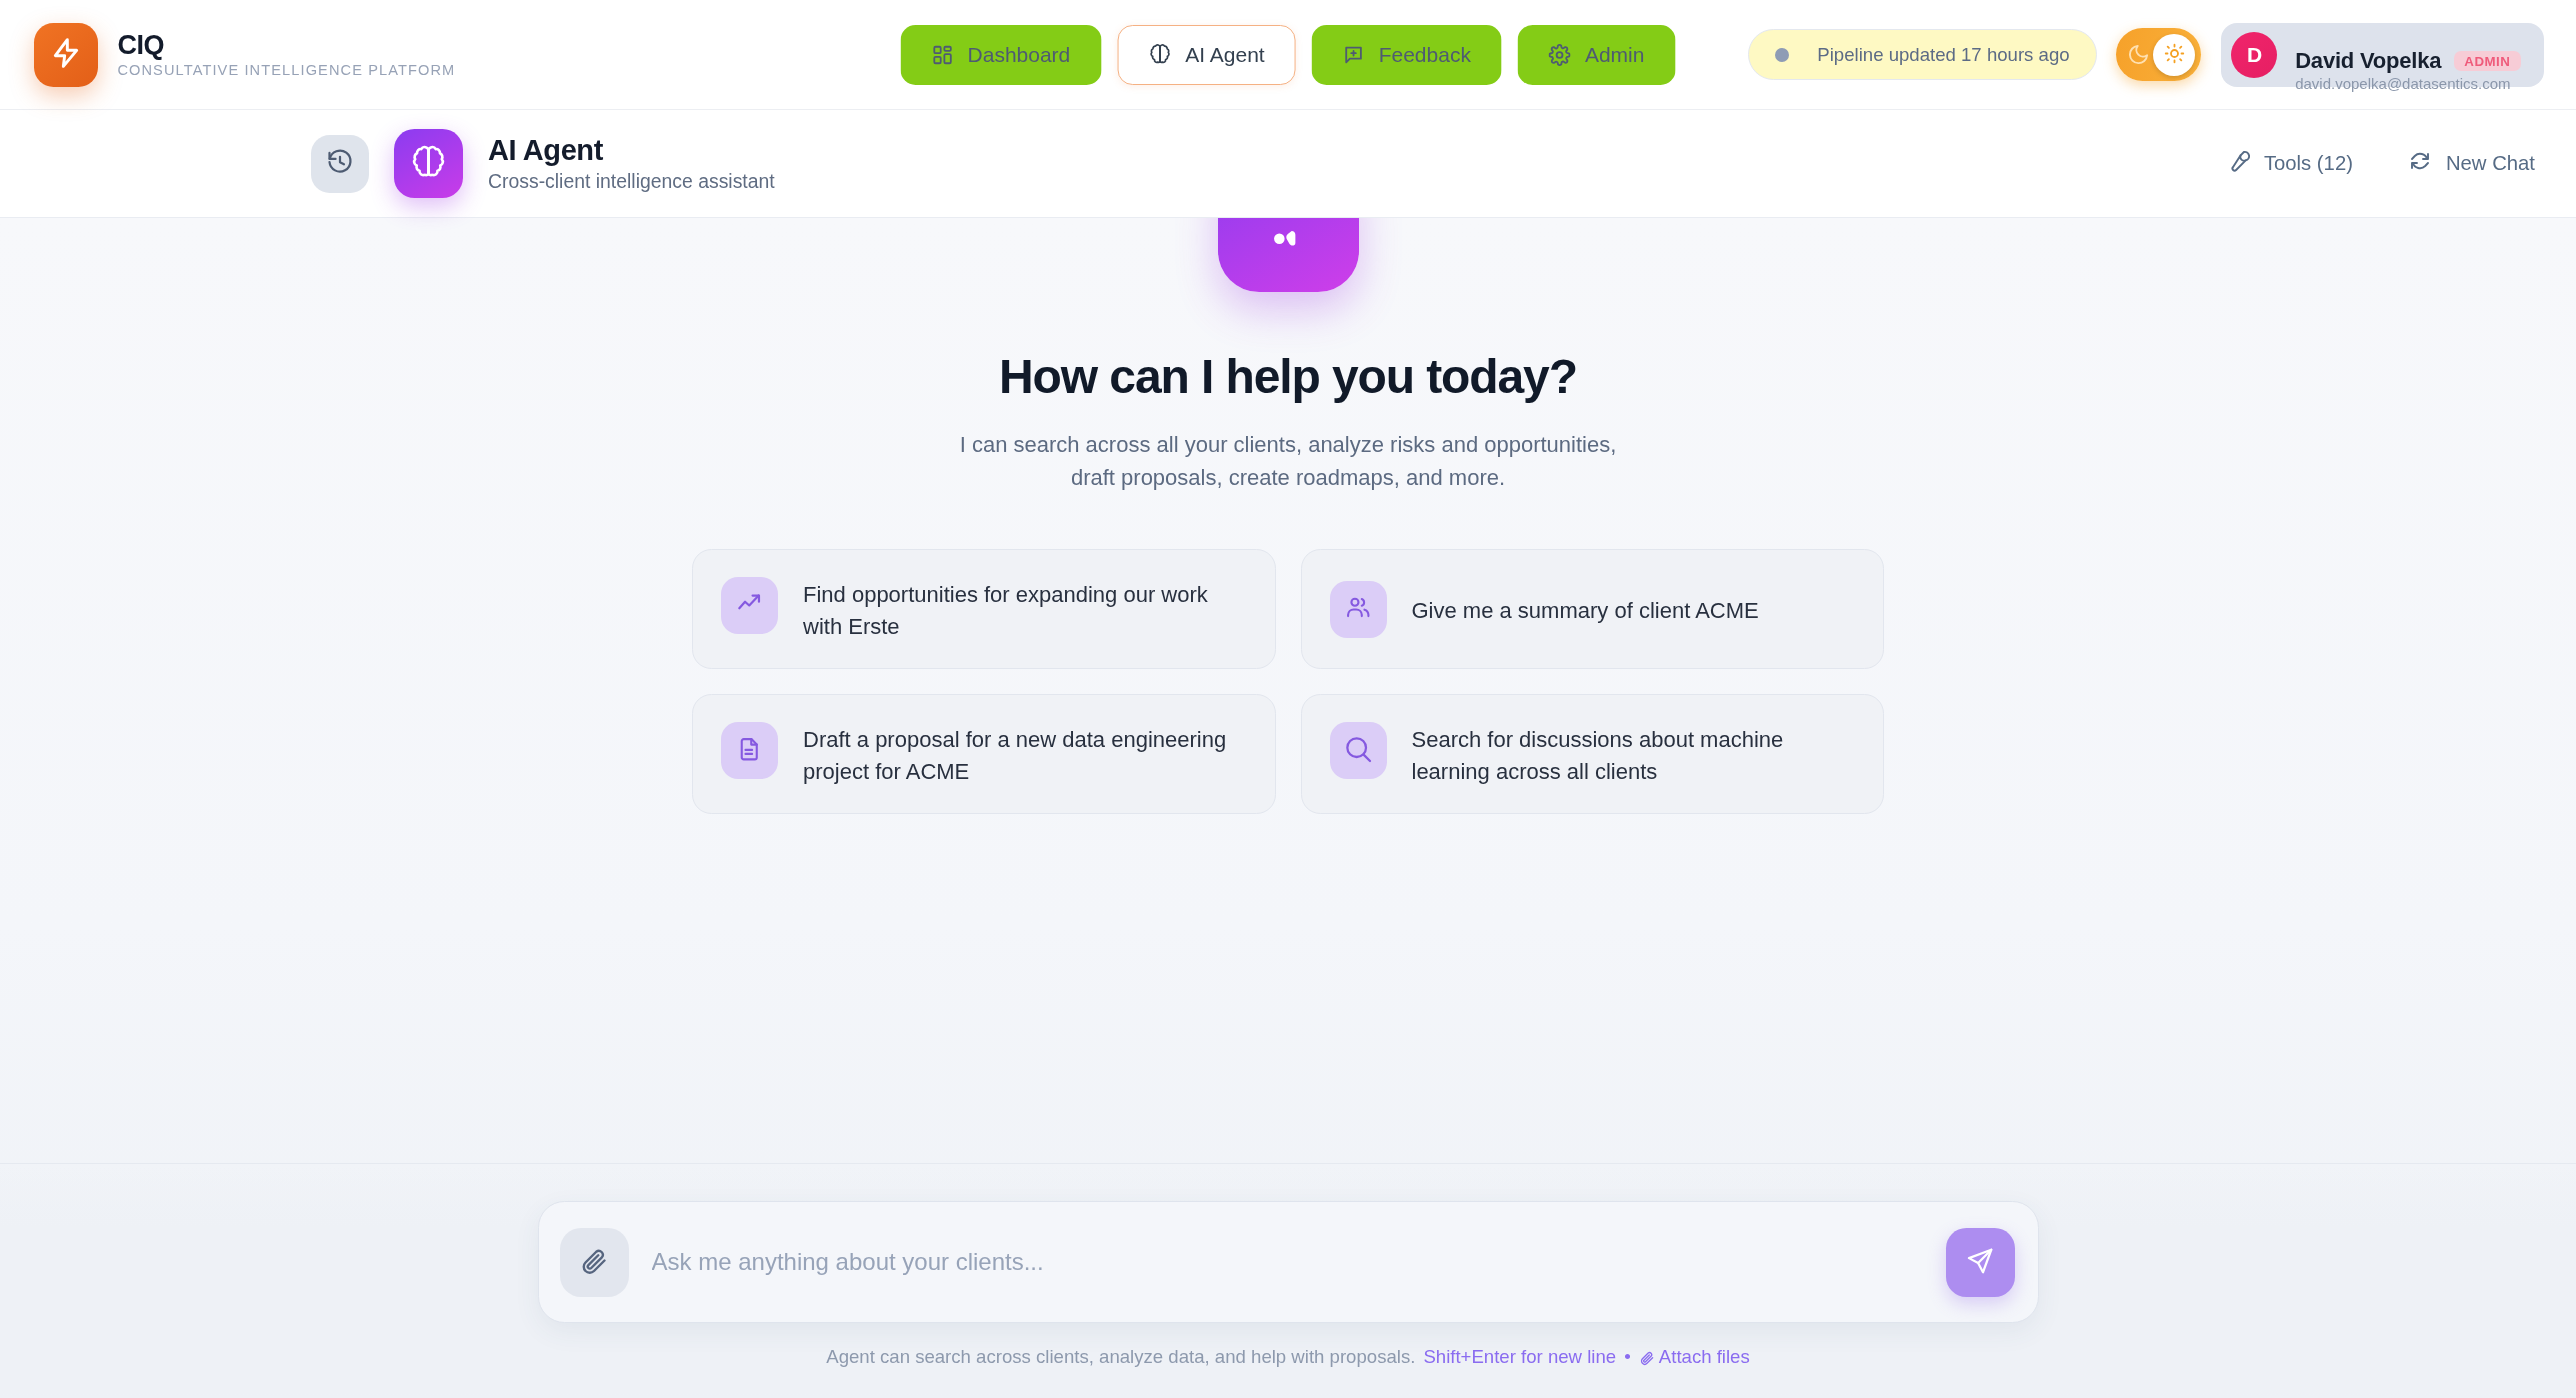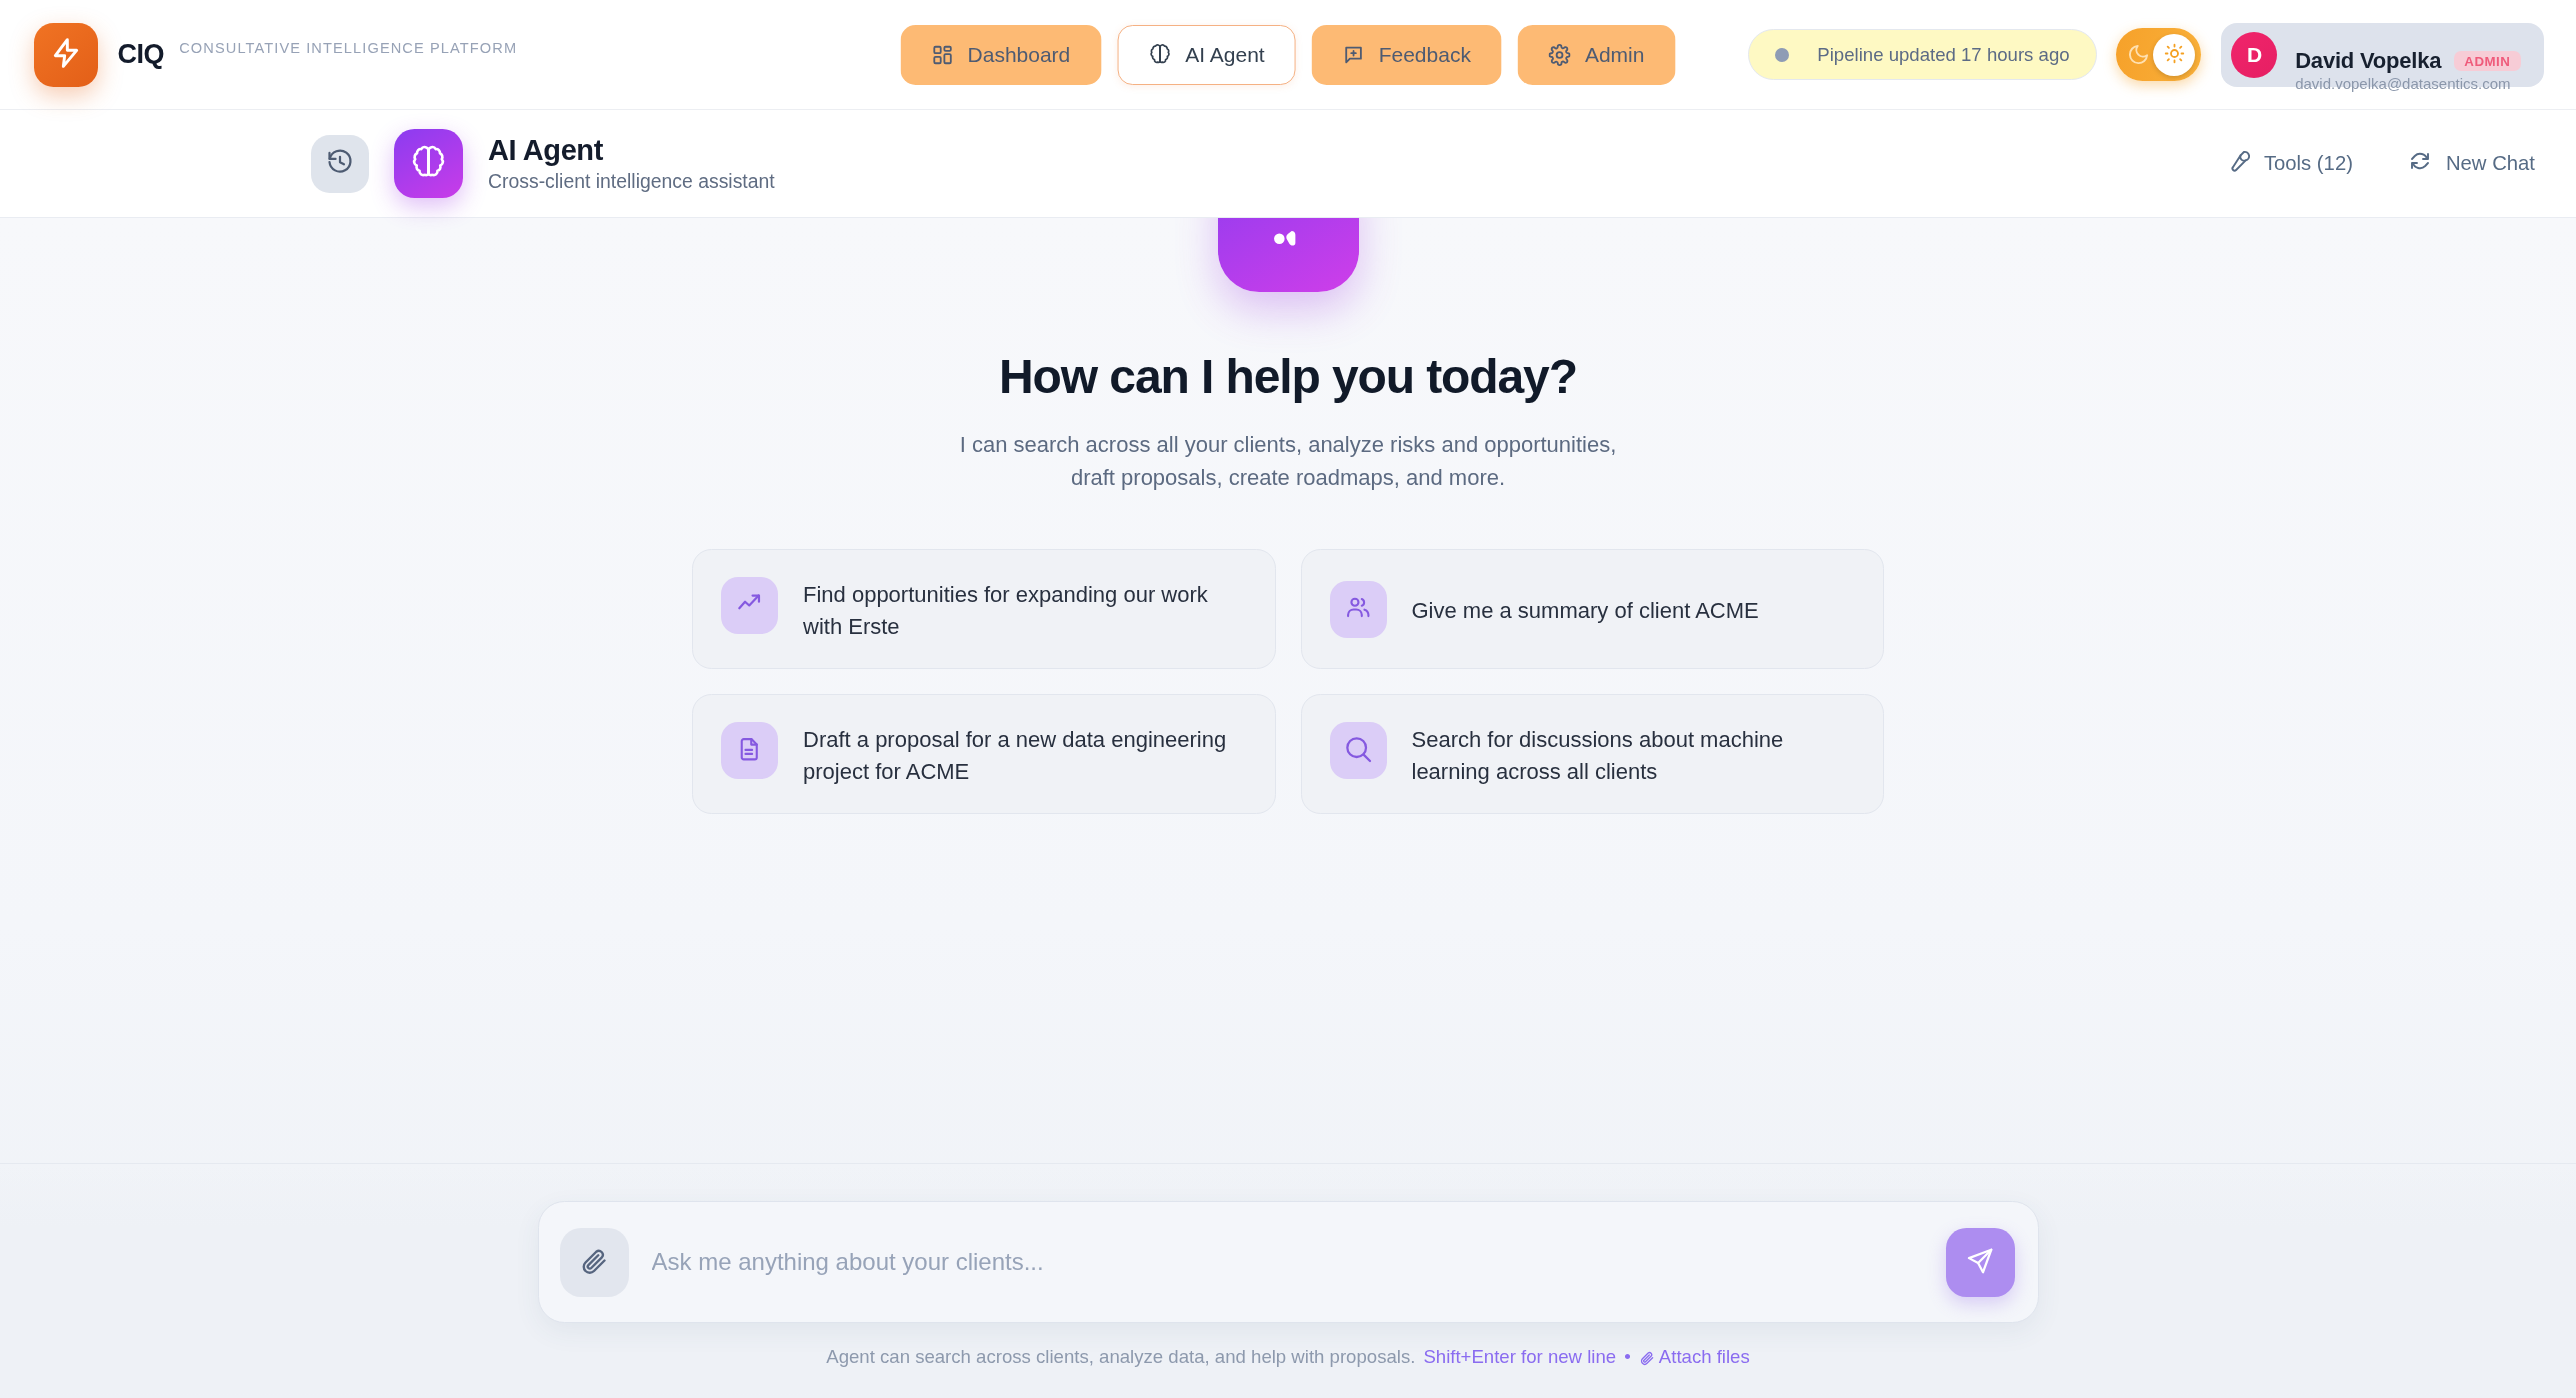--- a/index.html
+++ b/index.html
@@ -21,33 +21,33 @@
     border-bottom: 0.9px solid #eceef2;
     z-index: 40;
   }
   .brand { display: flex; align-items: center; gap: 19.4px; flex: 0 0 auto; }
   .brand-logo {
     width: 64px; height: 64px; border-radius: 19.4px;
     background: linear-gradient(140deg, #f07323 0%, #e35f18 100%);
     display: flex; align-items: center; justify-content: center;
     box-shadow: 0 8.8px 23px rgba(232,108,34,0.34);
   }
-  .brand-text { display: flex; flex-direction: row; justify-content: center; gap: 15px; }
+  .brand-text { display: flex; flex-direction: column; justify-content: center; gap: 2px; }
   .brand-title { font-size: 27px; font-weight: 700; color: #131b2b; letter-spacing: -0.4px; line-height: 1.05; }
   .brand-sub { font-size: 14.6px; color: #97a2b6; letter-spacing: 1.1px; font-weight: 500; }
 
   .nav {
     position: absolute; left: 50%; transform: translateX(-50%);
     display: flex; align-items: center; gap: 16px;
   }
   .nav-item {
     display: flex; align-items: center; gap: 14px;
     height: 60px; padding: 0 30px;
     border-radius: 15px;
-    background: #fdba74;
+    background: #84cc16;
     border: 1.8px solid transparent;
     color: #4e5b72;
     font-size: 21px; font-weight: 500;
     white-space: nowrap;
     cursor: pointer;
   }
   .nav-item.active {
     background: #ffffff;
     border-color: #f5b183;
     color: #33404f;

